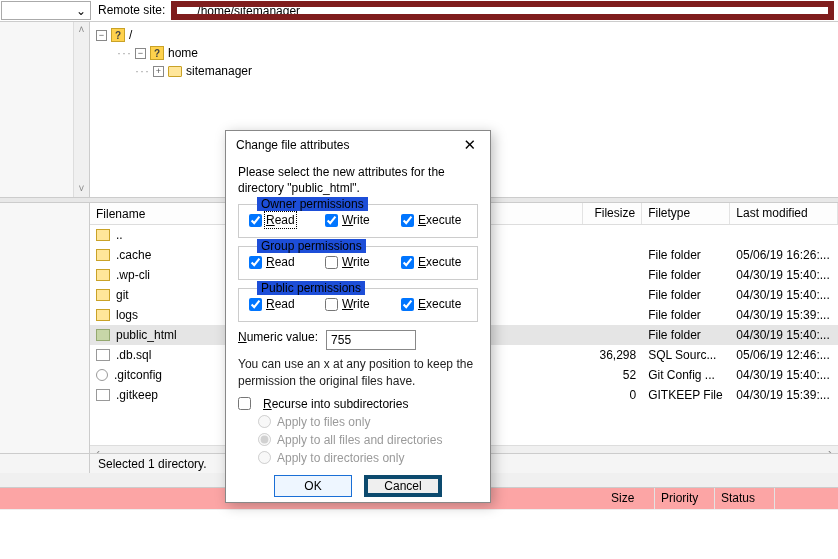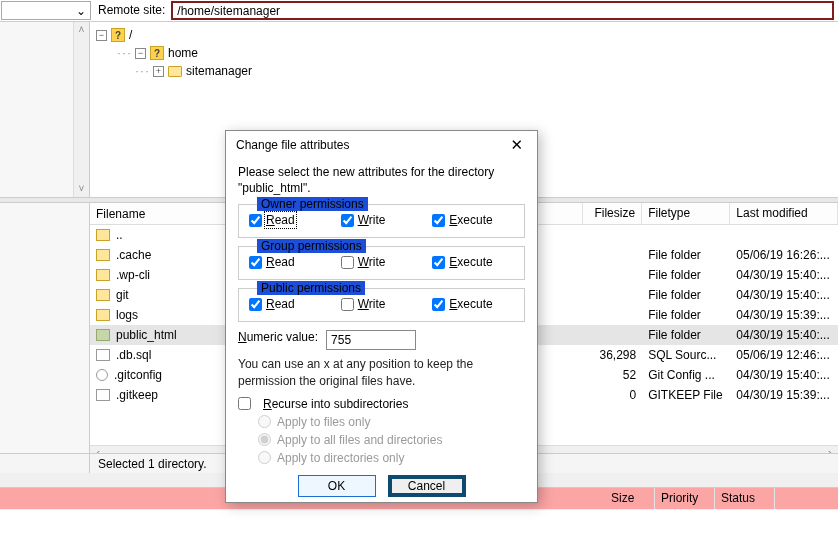--- a/index.html
+++ b/index.html
@@ -1,21 +1,21 @@
 <!DOCTYPE html>
 <html><head>
 <meta charset="utf-8">
 <style>
 * { box-sizing: border-box; margin: 0; padding: 0; font-family: "Segoe UI", Tahoma, sans-serif; font-size: 12px; }
 body { background: #f0f0f0; width: 838px; height: 559px; position: relative; overflow: hidden; }
 
 .top-row { display: flex; height: 22px; background: #fff; border-bottom: 1px solid #ccc; }
 .left-drop { width: 90px; border: 1px solid #aaa; margin: 1px; background: #fff; display:flex; align-items:center; justify-content:flex-end; padding-right:4px;}
 .remote-label { padding: 3px 6px 0 6px; }
-.remote-path { flex: 1; border: 2px solid #7f1d1d; margin: 1px 4px 1px 0; padding: 2px 4px; background: #fff; }
+.remote-path { flex: 1; border: 6px solid #7f1d1d; margin: 1px 4px 1px 0; padding: 2px 20px; background: #fff; }
 
 .mid { display: flex; height: 175px; background:#fff; }
 .mid-left { width: 90px; border-right: 1px solid #ccc; background:#f7f7f7; display:flex; justify-content:flex-end;}
 .scroll-stub { width:16px; background:#f0f0f0; border-left:1px solid #ddd; display:flex; flex-direction:column;}
 .arrow { height:16px; text-align:center; color:#888; font-size:10px; line-height:16px;}
 .tree { flex:1; padding: 4px 6px; }
 .tree-row { display:flex; align-items:center; height:18px; }
 .toggle { width:11px; height:11px; border:1px solid #888; display:inline-flex; align-items:center; justify-content:center; font-size:9px; line-height:9px; margin-right:4px; color:#555;}
 .tree-icon { width:14px; height:14px; margin-right:4px; display:inline-flex; align-items:center; justify-content:center;}
 .folder { width:14px; height:11px; background:#ffe69a; border:1px solid #c9a227; border-radius:1px;}
@@ -45,21 +45,21 @@
 .fi-gear{border:1px solid #999; border-radius:50%; width:12px; height:12px; position:relative;}
 
 .status-row{display:flex; height:20px; border-top:1px solid #ccc; background:#f5f5f5; align-items:center;}
 .status-row .sl{width:90px; border-right:1px solid #ccc; height:100%;}
 .status-row .st{padding:2px 8px;}
 
 .bottom-headers{display:flex; height:22px; border-top:1px solid #ccc; background:#fca5a5; position:absolute; bottom:50px; left:0; right:0;padding-left:47px;}
 .bottom-blank{position:absolute; bottom:0; left:0; right:0; height:50px; background:#fff; border-top:1px solid #eee;}
 
 
-.dialog{position:absolute; left:225px; top:130px; width:313px; background:#fff; border:1px solid #888; box-shadow:3px 3px 12px rgba(0,0,0,.25); z-index:10;}
+.dialog{position:absolute; left:225px; top:130px; width:266px; background:#fff; border:1px solid #888; box-shadow:3px 3px 12px rgba(0,0,0,.25); z-index:10;}
 .dlg-title{display:flex; justify-content:space-between; align-items:center; padding:6px 10px; font-size:12px;}
 .dlg-close{font-size:15px; line-height:15px; padding:0 4px;}
 .dlg-body{padding:6px 12px 5px 12px;}
 .dlg-text{margin-bottom:8px; line-height:1.35;}
 .fieldset{border:1px solid #ccc; padding:8px 10px 10px 10px; margin-bottom:8px; position:relative;}
 .legend{position:absolute; top:-8px; left:18px; background:#1d4ed8; padding:0 4px;}
 .perm-row{display:flex; gap:10px;}
 .perm-row label{display:flex; align-items:center; gap:4px; width:95px;}
 .perm-row input[type=checkbox]{width:13px;height:13px;}
 .u{text-decoration:underline;}

